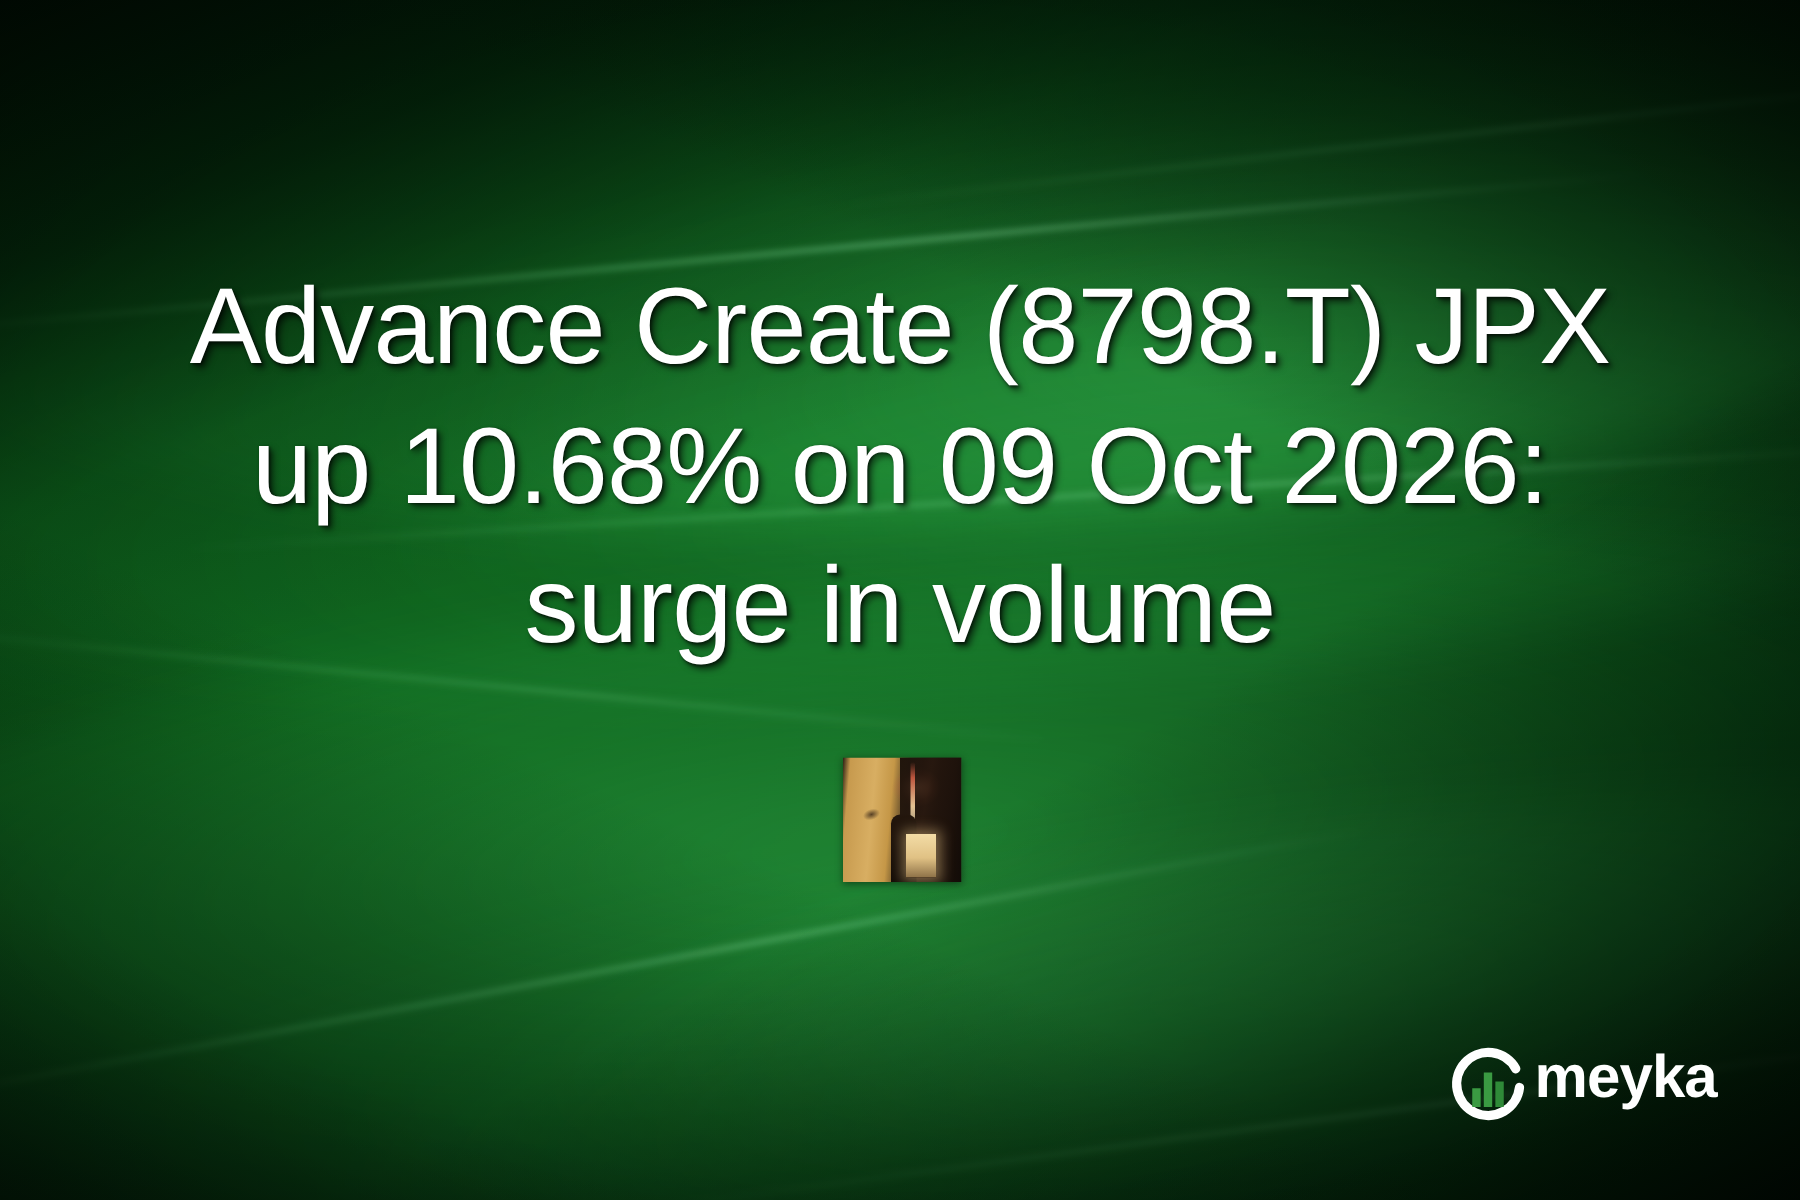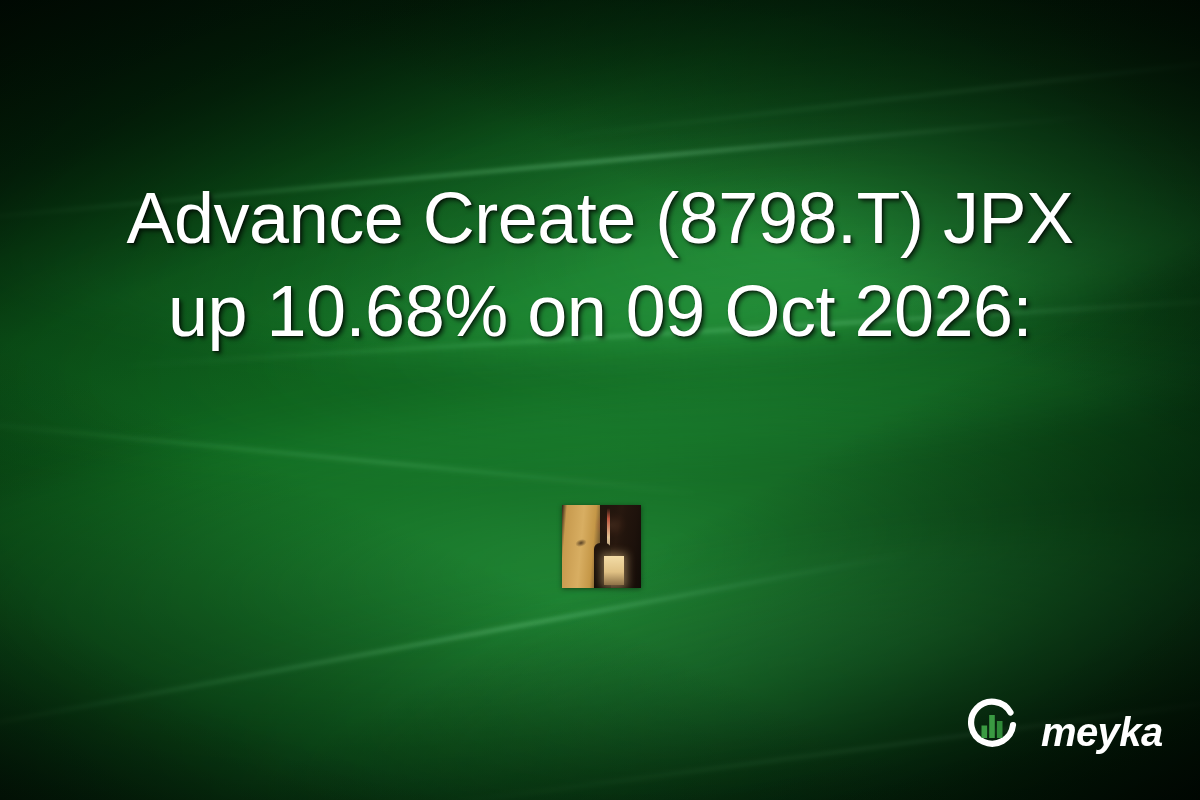--- a/index.html
+++ b/index.html
@@ -176,23 +176,22 @@
     background: radial-gradient(50% 50% at 50% 50%, rgba(45,28,16,0.75) 0%, rgba(0,0,0,0) 72%);
     transform: rotate(-18deg);
   }
 
   
   .logo {
     position: absolute;
     left: 965px;
     top: 698px;
     display: flex;
-    align-items: flex-end;
-    gap: 24px;
-    font-style: italic;
+    align-items: flex-start;
+    gap: 6px;
   }
   .logo-mark {
     width: 54px;
     height: 54px;
     flex: 0 0 auto;
     display: block;
   }
   .logo-word {
     color: #ffffff;
     font-size: 40px;
@@ -221,20 +220,21 @@
   <div class="streak streak-6"></div>
   <div class="bg-layer bg-tint-tl"></div>
   <div class="bg-layer bg-tint-tr"></div>
   <div class="bg-layer bg-tint-br"></div>
   <div class="bg-layer bg-tint-bl"></div>
   <div class="bg-layer vignette"></div>
 
   <div class="headline">
     <span class="hl-line">Advance Create (8798.T) JPX</span>
     <span class="hl-line">up 10.68% on 09 Oct 2026:</span>
+    <span class="hl-line">surge in volume</span>
   </div>
 
   <div class="thumb">
     <div class="thumb-inner"></div>
     <div class="thumb-dark-band"></div>
     <div class="thumb-smudge"></div>
     <div class="thumb-streak"></div>
     <div class="thumb-pillar"></div>
     <div class="thumb-lamp"></div>
   </div>

